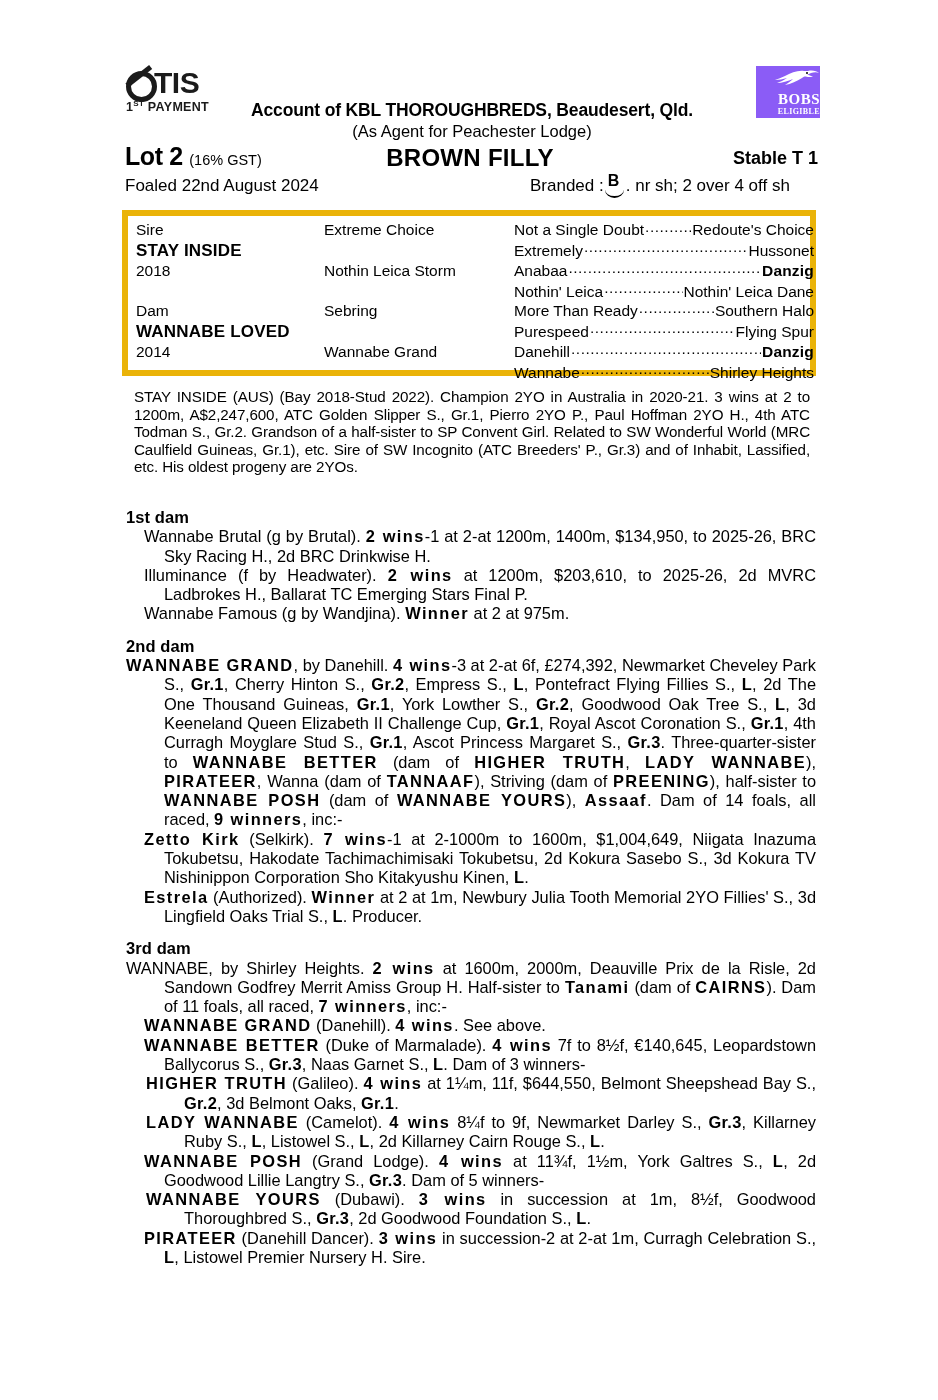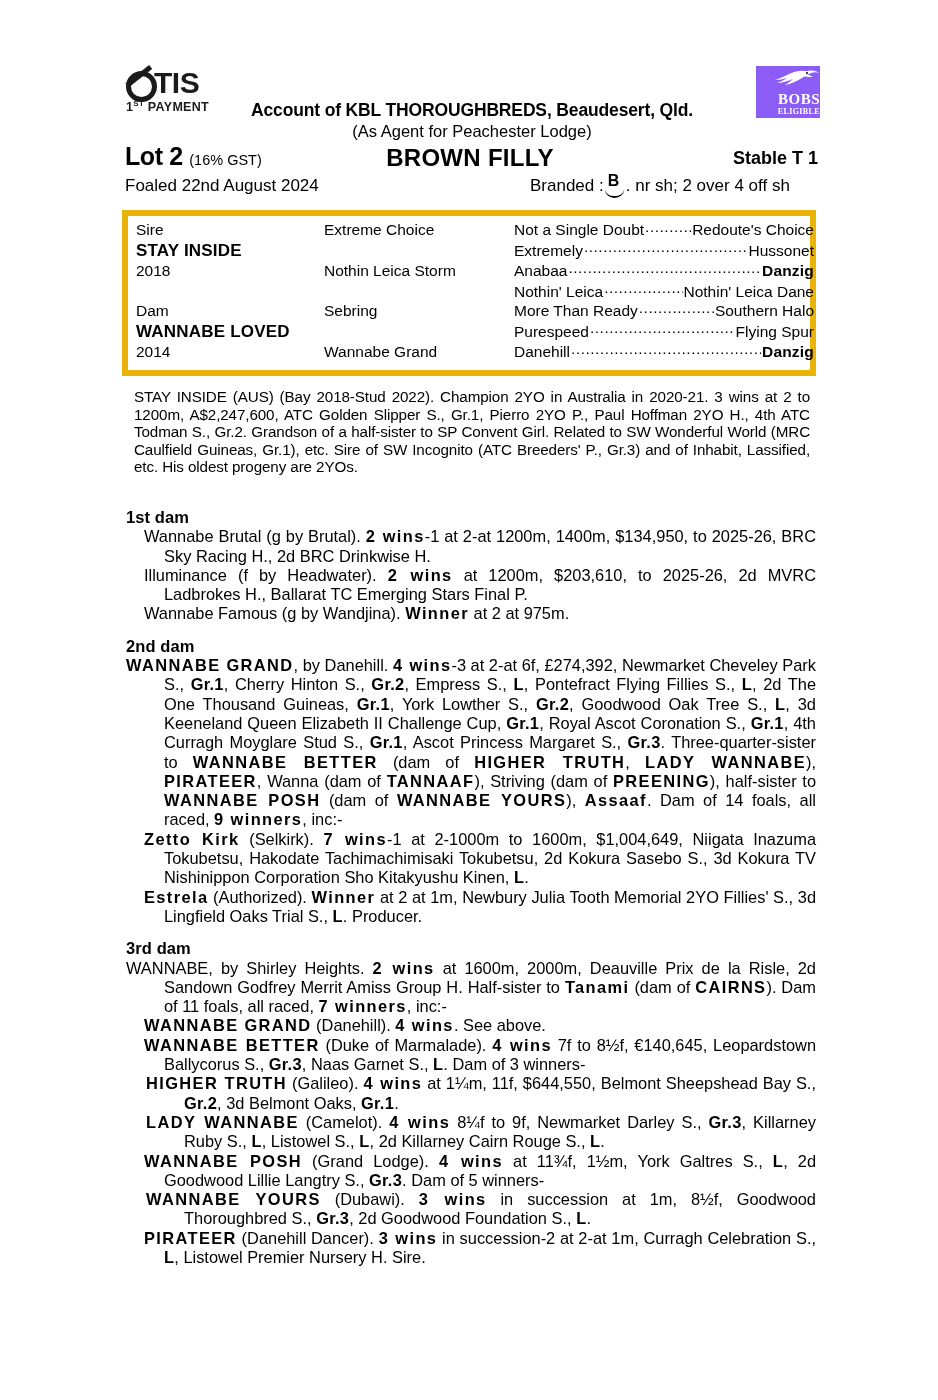--- a/index.html
+++ b/index.html
@@ -459,20 +459,25 @@
             </div>
           <div class="ped-leader">
               <span class="lft">Purespeed</span>
               <span class="dots"></span>
               <span class="rgt">Flying Spur</span>
             </div>
           <div class="ped-leader">
               <span class="lft">Danehill</span>
               <span class="dots"></span>
               <span class="rgt bold">Danzig</span>
+            </div>
+          <div class="ped-leader">
+              <span class="lft">Wannabe</span>
+              <span class="dots"></span>
+              <span class="rgt">Shirley Heights</span>
             </div>
         </div>
       </div>
 
     </div>
   </div>
 
   <div class="sire-blurb">STAY INSIDE (AUS) (Bay 2018-Stud 2022). Champion 2YO in Australia in 2020-21. 3 wins at 2 to 1200m, A$2,247,600, ATC Golden Slipper S., Gr.1, Pierro 2YO P., Paul Hoffman 2YO H., 4th ATC Todman S., Gr.2. Grandson of a half-sister to SP Convent Girl. Related to SW Wonderful World (MRC Caulfield Guineas, Gr.1), etc. Sire of SW Incognito (ATC Breeders' P., Gr.3) and of Inhabit, Lassified, etc. His oldest progeny are 2YOs.</div>
 
   <div class="body-text">

